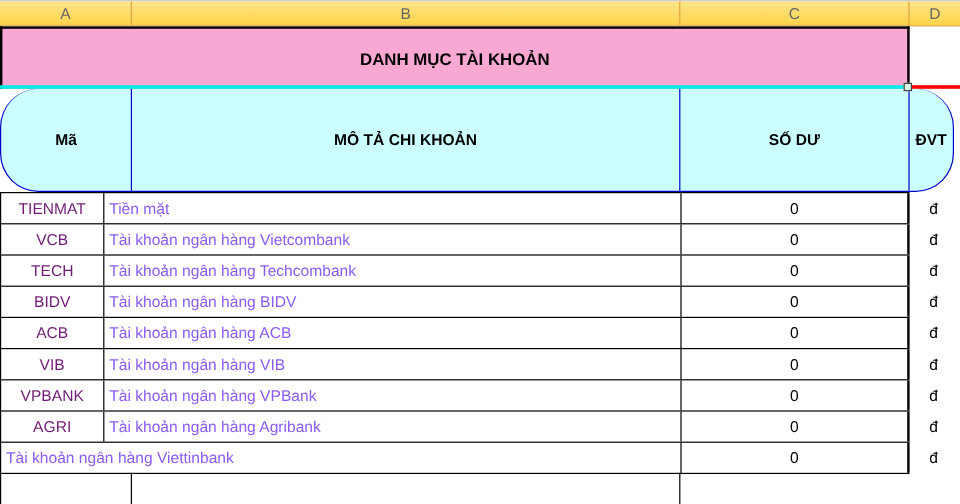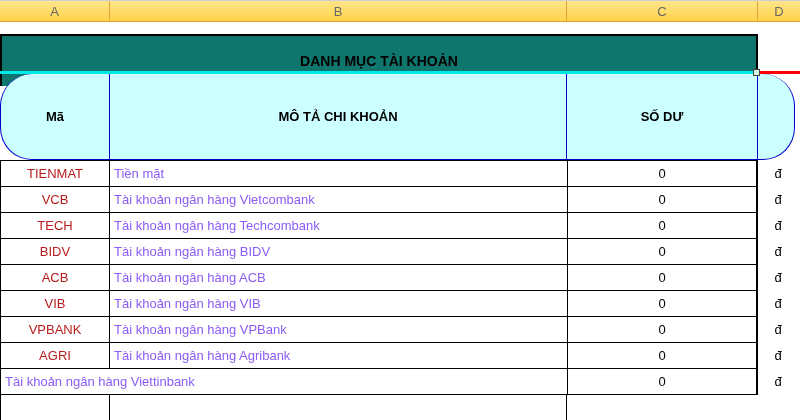--- a/index.html
+++ b/index.html
@@ -10,42 +10,42 @@
   .colheads{position:absolute;left:0;top:0;width:800px;height:22px;display:flex;
     background:linear-gradient(180deg,#FFE48C 0%,#FFDC66 55%,#FFD24A 100%);
     border-top:1px solid #CFCFCF;border-bottom:1px solid #E2A33C;box-sizing:border-box;}
   .colhead{box-sizing:border-box;border-right:1px solid #E2A33C;display:flex;align-items:center;justify-content:center;
     font-size:13px;color:#666;line-height:1;}
   .colhead:last-child{border-right:none;}
   .ch-a{width:110px;} .ch-b{width:457px;} .ch-c{width:191px;} .ch-d{flex:1;}
 
   
   .titlecell{position:absolute;left:0;top:22px;width:758px;height:52px;box-sizing:border-box;
-    background:#0f766e;border-top:2px solid #000;border-left:2px solid #000;border-right:2px solid #000;
-    display:flex;align-items:center;justify-content:center;font-weight:bold;font-size:14px;color:#000;margin-top:12px;}
+    background:#f9a8d4;border-top:2px solid #000;border-left:2px solid #000;border-right:2px solid #000;
+    display:flex;align-items:center;justify-content:center;font-weight:bold;font-size:14px;color:#000;}
 
   
   .accent-cyan{position:absolute;left:0;top:71px;width:757px;height:3px;background:#00E8E8;z-index:5;}
   .accent-red{position:absolute;left:757px;top:71px;width:43px;height:3px;background:#FF0000;z-index:5;}
   .handle{position:absolute;left:753px;top:69px;width:7px;height:7px;box-sizing:border-box;
     background:#D8F3E4;border:1px solid #444;z-index:6;}
 
   
   .thead{position:absolute;left:0;top:74px;width:795px;height:86px;display:flex;box-sizing:border-box;
     background:#CCFFFF;border-left:1px solid #0000CC;border-right:1px solid #0000CC;border-bottom:1px solid #0000CC;border-radius:32px;}
   .thcell{box-sizing:border-box;border-right:1px solid #0000CC;display:flex;align-items:center;justify-content:center;
     font-weight:bold;font-size:13px;color:#000;}
   .th-a{width:109px;} .th-b{width:457px;} .th-c{width:191px;text-align:right;} .th-d{flex:1;border-right:none;}
 
   
   .data-area{position:absolute;left:0;top:160px;width:758px;height:234px;box-sizing:border-box;
     border-left:1px solid #000;border-top:1px solid #000;}
   .drow{display:flex;height:26px;box-sizing:border-box;border-bottom:1px solid #000;}
-  .c-code{width:109px;box-sizing:border-box;border-right:1px solid #000;display:flex;align-items:center;justify-content:center;
-    font-size:13px;color:#b91c1c;}
+  .c-code{width:86px;box-sizing:border-box;border-right:1px solid #000;display:flex;align-items:center;justify-content:center;
+    font-size:13px;color:#701a75;}
   .c-desc{flex:1;box-sizing:border-box;display:flex;align-items:center;padding-left:4px;font-size:13px;color:#8b5cf6;}
   .c-bal{width:191px;box-sizing:border-box;border-left:1px solid #000;border-right:2px solid #000;
     display:flex;align-items:center;justify-content:center;font-size:13px;color:#000;}
 
   
   .unit-col{position:absolute;left:760px;top:160px;width:36px;height:234px;}
   .ucell{height:26px;display:flex;align-items:center;justify-content:center;font-size:13px;color:#000;}
 
   
   .vline{position:absolute;width:1px;background:#000;}
@@ -83,20 +83,23 @@
 
   <div class="thead">
     <div class="thcell th-a">
       <span>Mã</span>
     </div>
     <div class="thcell th-b">
       <span>MÔ TẢ CHI KHOẢN</span>
     </div>
     <div class="thcell th-c">
       <span>SỐ DƯ</span>
+    </div>
+    <div class="thcell th-d">
+      <span>ĐVT</span>
     </div>
   </div>
 
   <div class="data-area">
     <div class="drow">
       <div class="c-code">TIENMAT</div>
       <div class="c-desc">Tiền mặt</div>
       <div class="c-bal">0</div>
     </div>
     <div class="drow">

